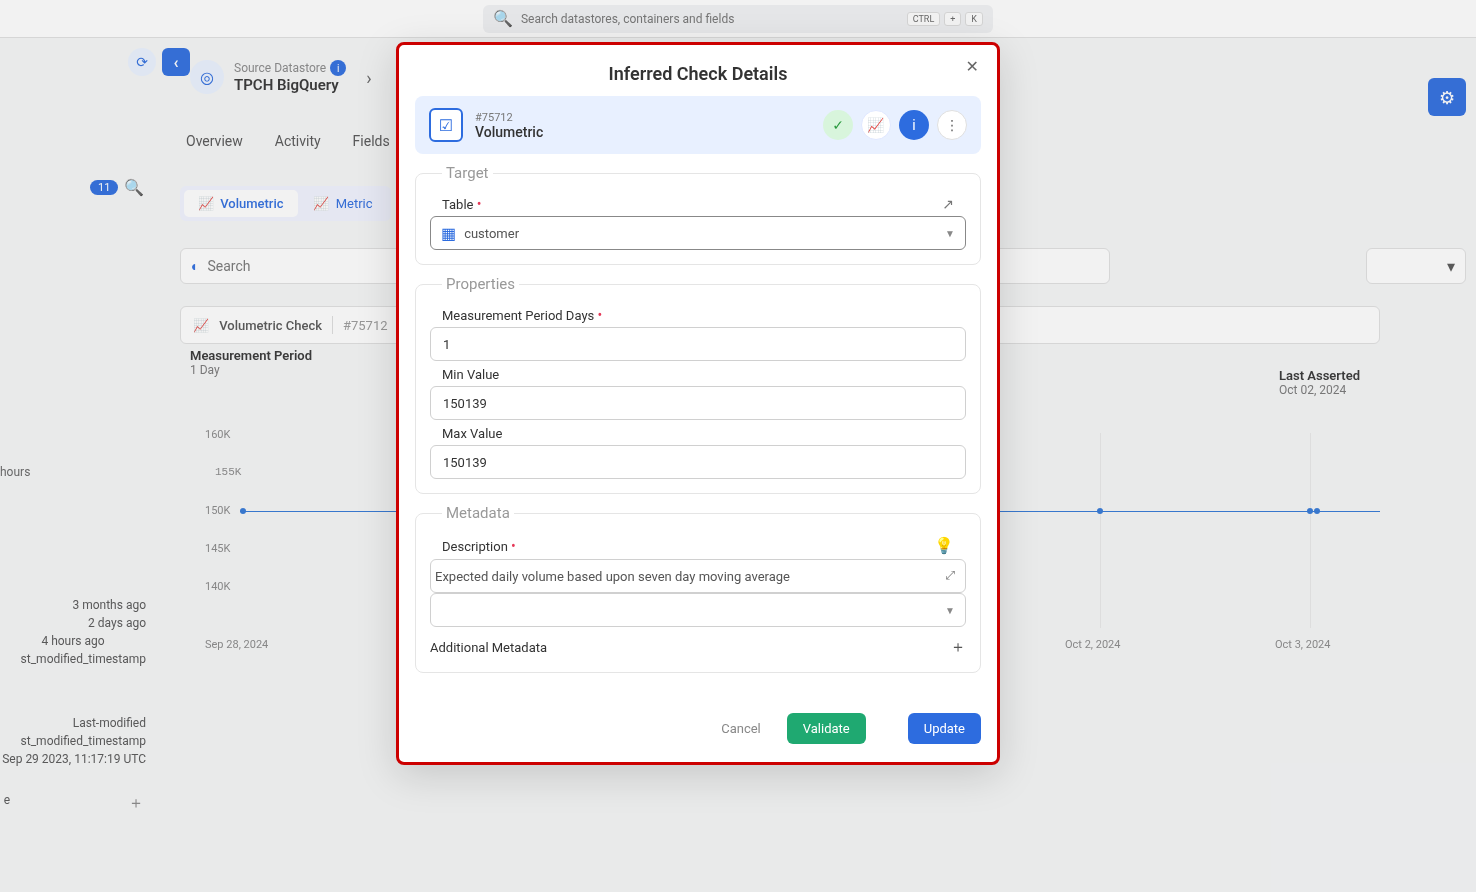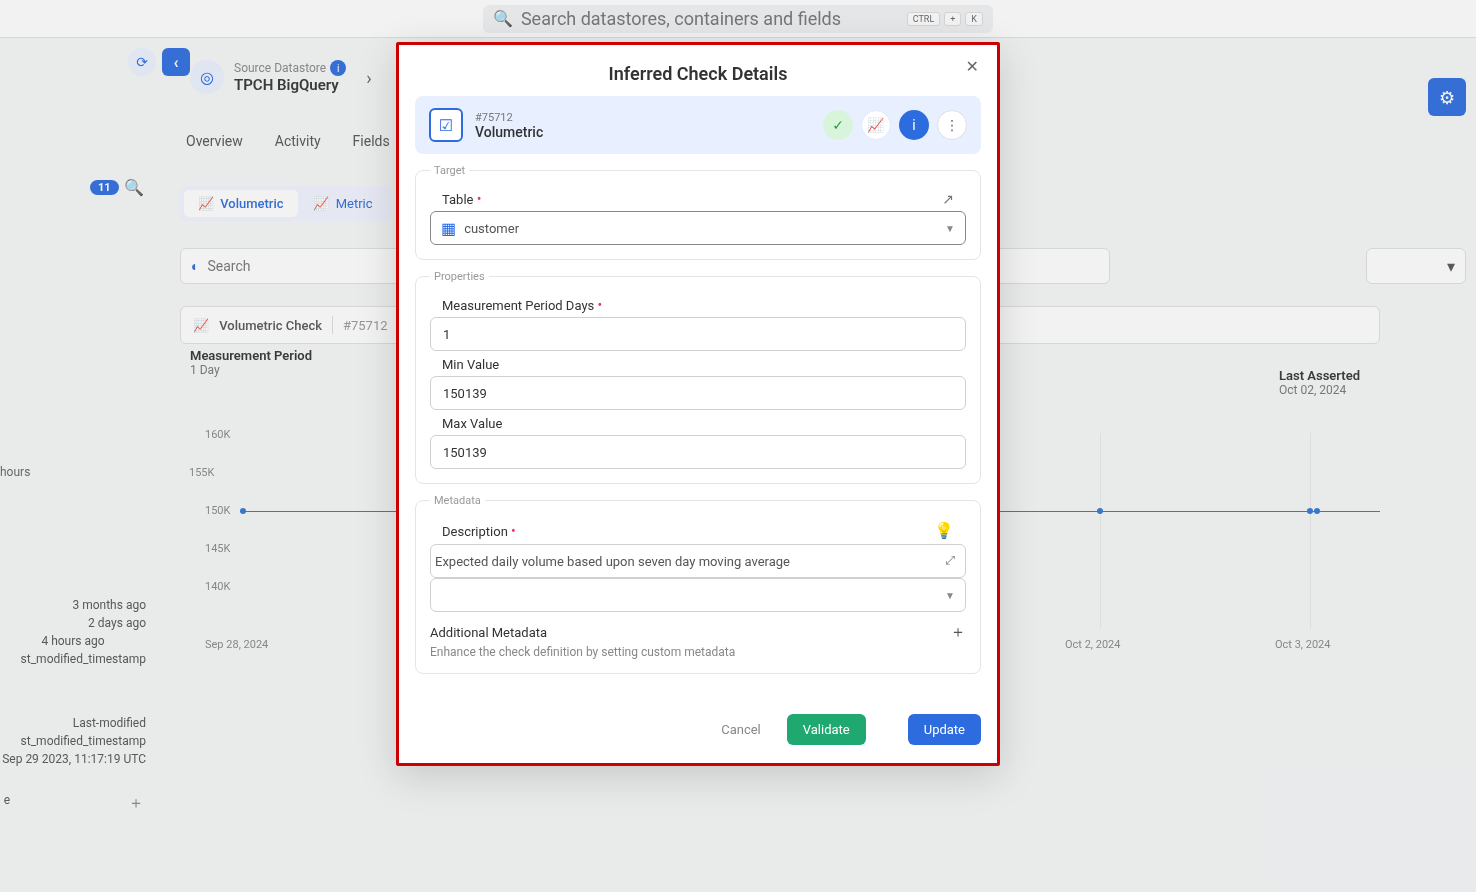--- a/index.html
+++ b/index.html
@@ -2,38 +2,38 @@
 <html><head>
 <meta charset="utf-8">
 <style>
 * { box-sizing: border-box; margin: 0; padding: 0; font-family: -apple-system, BlinkMacSystemFont, "Segoe UI", Roboto, sans-serif; }
 body { background: #f5f6f7; width: 1476px; height: 892px; overflow: hidden; position: relative; }
 
 
 .top-search { position: absolute; top: 0; left: 0; right: 0; height: 38px; background: #fff; border-bottom: 1px solid #e0e0e0; display: flex; align-items: center; justify-content: center; }
 .search-wrap { display: flex; align-items: center; background: #f1f2f4; border-radius: 6px; width: 510px; height: 28px; padding: 0 10px; gap: 8px; }
 .search-wrap .icon { color: #888; font-size: 16px; }
-.search-wrap input { border: none; background: transparent; flex: 1; font-size: 18px; color: #777; outline: none; }
+.search-wrap input { border: none; background: transparent; flex: 1; font-size: 12px; color: #777; outline: none; }
 .kbd-hint { display: flex; gap: 4px; }
 .kbd-hint span { background: #fff; border: 1px solid #ddd; border-radius: 3px; padding: 1px 5px; font-size: 9px; color: #666; }
 
 
 .bg-content { position: absolute; top: 38px; left: 0; right: 0; bottom: 0; }
 .bg-header { position: absolute; top: 10px; left: 180px; display: flex; align-items: center; gap: 10px; }
 .refresh-circle { width: 28px; height: 28px; border-radius: 50%; background: #eaf2ff; display: flex; align-items: center; justify-content: center; color: #2d6cdf; font-size: 14px; }
 .chev-left { width: 28px; height: 28px; border-radius: 6px; background: #2d6cdf; display: flex; align-items: center; justify-content: center; color: #fff; font-weight: bold; }
 .ds-icon { width: 34px; height: 34px; border-radius: 50%; background: #eaf2ff; display: flex; align-items: center; justify-content: center; color: #2d6cdf; font-size: 16px; }
 .ds-text { font-size: 12px; color: #888; }
 .ds-title { font-size: 15px; font-weight: 600; color: #333; }
 .info-dot { width: 16px; height: 16px; border-radius: 50%; background: #2d6cdf; color: #fff; font-size: 10px; display: inline-flex; align-items: center; justify-content: center; margin-left: 4px; }
 .bg-tabs { position: absolute; top: 95px; left: 186px; display: flex; gap: 32px; font-size: 14px; color: #555; }
 .settings-gear { position: absolute; top: 40px; right: 10px; width: 38px; height: 38px; background: #2d6cdf; border-radius: 6px; display: flex; align-items: center; justify-content: center; color: #fff; font-size: 18px; }
 
 .left-badge { position: absolute; top: 140px; left: 90px; display: flex; gap: 6px; align-items: center; }
-.badge-pill { background: #2d6cdf; color: #fff; border-radius: 10px; padding: 1px 8px; font-size: 11px; font-weight: 700; }
+.badge-pill { background: #2d6cdf; color: #fff; border-radius: 10px; padding: 1px 8px; font-size: 11px; font-weight: 400; }
 
 .tab-row { position: absolute; top: 148px; left: 180px; display: flex; background: #f1f3ff; border-radius: 6px; padding: 4px; gap: 2px; }
 .tab-item { display: flex; align-items: center; gap: 6px; padding: 6px 14px; border-radius: 5px; font-size: 13px; color: #2d6cdf; }
 .tab-item.active { background: #fff; font-weight: 500; }
 
 .search-row { position: absolute; top: 210px; left: 180px; width: 930px; height: 36px; background: #fff; border: 1px solid #e0e0e0; border-radius: 6px; display: flex; align-items: center; padding: 0 10px; gap: 8px; color: #777; font-size: 14px; }
 .dropdown-right { position: absolute; top: 210px; right: 10px; width: 100px; height: 36px; background: #fff; border: 1px solid #e0e0e0; border-radius: 6px; display: flex; align-items: center; justify-content: flex-end; padding: 0 10px; color: #555; }
 
 .check-header-bg { position: absolute; top: 268px; left: 180px; width: 1200px; height: 38px; background: #fff; border: 1px solid #e0e0e0; border-radius: 6px; display: flex; align-items: center; padding: 0 12px; gap: 10px; font-size: 13px; color: #555; }
 .check-header-bg .divider { width: 1px; height: 18px; background: #ddd; }
@@ -51,39 +51,39 @@
 
 .meas { position: absolute; top: 310px; left: 190px; font-size: 13px; }
 .meas .ttl { font-weight: 600; color: #333; text-align: center; }
 .meas .val { color: #777; font-size: 12px; }
 
 .side-text { position: absolute; left: 0px; font-size: 12px; color: #555; text-align: right; width: 146px; }
 .plus-icon { position: absolute; top: 755px; left: 128px; color: #888; font-size: 16px; }
 
 
 .modal-backdrop { position: absolute; top: 0; left: 0; right: 0; bottom: 0; background: rgba(128,128,128,0.1); }
-.modal { position: absolute; top: 42px; left: 396px; width: 604px; background: #fff; border: 3px solid #cc0000; border-radius: 2px; box-shadow: 0 10px 40px rgba(0,0,0,0.15); padding: 0; }
+.modal { position: absolute; top: 42px; left: 396px; width: 604px; background: #fff; border: 3px solid #cc0000; border-radius: 8px; box-shadow: 0 10px 40px rgba(0,0,0,0.15); padding: 0; }
 .modal-head { display: flex; align-items: center; justify-content: center; position: relative; padding: 18px 20px 12px; }
 .modal-title { font-size: 18px; font-weight: 600; color: #333; }
 .modal-close { position: absolute; top: 12px; right: 18px; font-size: 16px; color: #666; cursor: pointer; }
 
 .modal-body { padding: 0 16px 16px; }
 .check-banner { background: #e8f0ff; border-radius: 8px; padding: 12px 14px; display: flex; align-items: center; gap: 12px; margin-bottom: 10px; }
 .check-icon { width: 34px; height: 34px; border-radius: 6px; background: #fff; border: 2px solid #2d6cdf; display: flex; align-items: center; justify-content: center; color: #2d6cdf; font-size: 16px; }
 .check-txt .id { font-size: 11px; color: #777; }
 .check-txt .nm { font-size: 14px; font-weight: 500; color: #333; }
 .check-actions { margin-left: auto; display: flex; gap: 8px; }
 .act-btn { width: 30px; height: 30px; border-radius: 50%; display: flex; align-items: center; justify-content: center; font-size: 14px; }
 .act-green { background: #d8f5dc; color: #2a9a3f; }
 .act-blue { background: #fff; color: #2d6cdf; border:1px solid #e0e8ff; }
 .act-info { background: #2d6cdf; color: #fff; }
 .act-more { background: #fff; color: #666; border: 1px solid #e0e0e0; }
 
 fieldset { border: 1px solid #e5e5e5; border-radius: 8px; padding: 10px 14px 14px; margin-bottom: 10px; }
-legend { font-size: 11px; color: #999; padding: 0 4px; }
+legend { font-size: 15px; color: #999; padding: 0 4px; margin-left: 12px; }
 .field-label { font-size: 13px; color: #333; display: flex; align-items: center; gap: 4px; justify-content: space-between; margin: 4px 12px; }
 .req { color: #e53958; font-size: 14px; }
 .arrow-out { color: #777; font-size: 14px; }
 .select-box { border: 1px solid #d0d0d0; border-radius: 6px; height: 34px; display: flex; align-items: center; padding: 0 10px; gap: 8px; font-size: 13px; color: #555; }
 .select-box.bold-border { border-color: #888; }
 .tbl-icon { color: #2d6cdf; font-size: 16px; }
 .chev { margin-left: auto; color: #888; font-size: 10px; }
 
 .input-box { border: 1px solid #d0d0d0; border-radius: 6px; height: 34px; display: flex; align-items: center; padding: 0 12px; font-size: 13px; color: #333; margin-bottom: 6px; }
 .desc-box { border: 1px solid #d0d0d0; border-radius: 6px; min-height: 34px; display: flex; align-items: center; padding: 6px 4px; font-size: 13px; color: #555; position: relative; }
@@ -167,21 +167,21 @@
     <div class="ttl">Measurement Period</div>
     <div class="val">1 Day</div>
   </div>
 
   <div class="chart-bg">
     <div class="asserted">
       <div class="ttl">Last Asserted</div>
       <div class="dt">Oct 02, 2024</div>
     </div>
     <div class="chart-label" style="top:80px;left:25px;">160K</div>
-    <div class="chart-label" style="top:118px;left:9px;">155K</div>
+    <div class="chart-label" style="top:118px;left:35px;font-family:Liberation Mono, monospace;">155K</div>
     <div class="chart-label" style="top:156px;left:25px;">150K</div>
     <div class="chart-label" style="top:194px;left:25px;">145K</div>
     <div class="chart-label" style="top:232px;left:25px;text-align:right;">140K</div>
     <div class="chart-line"></div>
     <div class="chart-grid" style="left:920px;"></div>
     <div class="chart-grid" style="left:1130px;"></div>
     <div style="position:absolute;top:160px;left:917px;width:6px;height:6px;border-radius:50%;background:#3076d6;"></div>
     <div style="position:absolute;top:160px;left:1127px;width:6px;height:6px;border-radius:50%;background:#3076d6;"></div>
     <div class="chart-date" style="left:25px;">Sep 28, 2024</div>
     <div class="chart-date" style="left:885px;">Oct 2, 2024</div>
@@ -267,21 +267,20 @@
         <span class="expand-icon">⤢</span>
       </div>
       <div class="select-box">
         <span></span>
           <span class="chev">▼</span>
       </div>
       <div class="add-meta">
         <span>Additional Metadata</span>
         <span style="font-size:16px;color:#555;">＋</span>
       </div>
-      <div class="add-meta-sub">Enhance the check definition by setting custom metadata</div>
     </fieldset>
   </div>
   <div class="modal-footer">
     <button class="btn btn-cancel">Cancel</button>
     <button class="btn btn-validate">Validate</button>
     <button class="btn btn-update">Update</button>
   </div>
 </div>
 
 </body></html>

